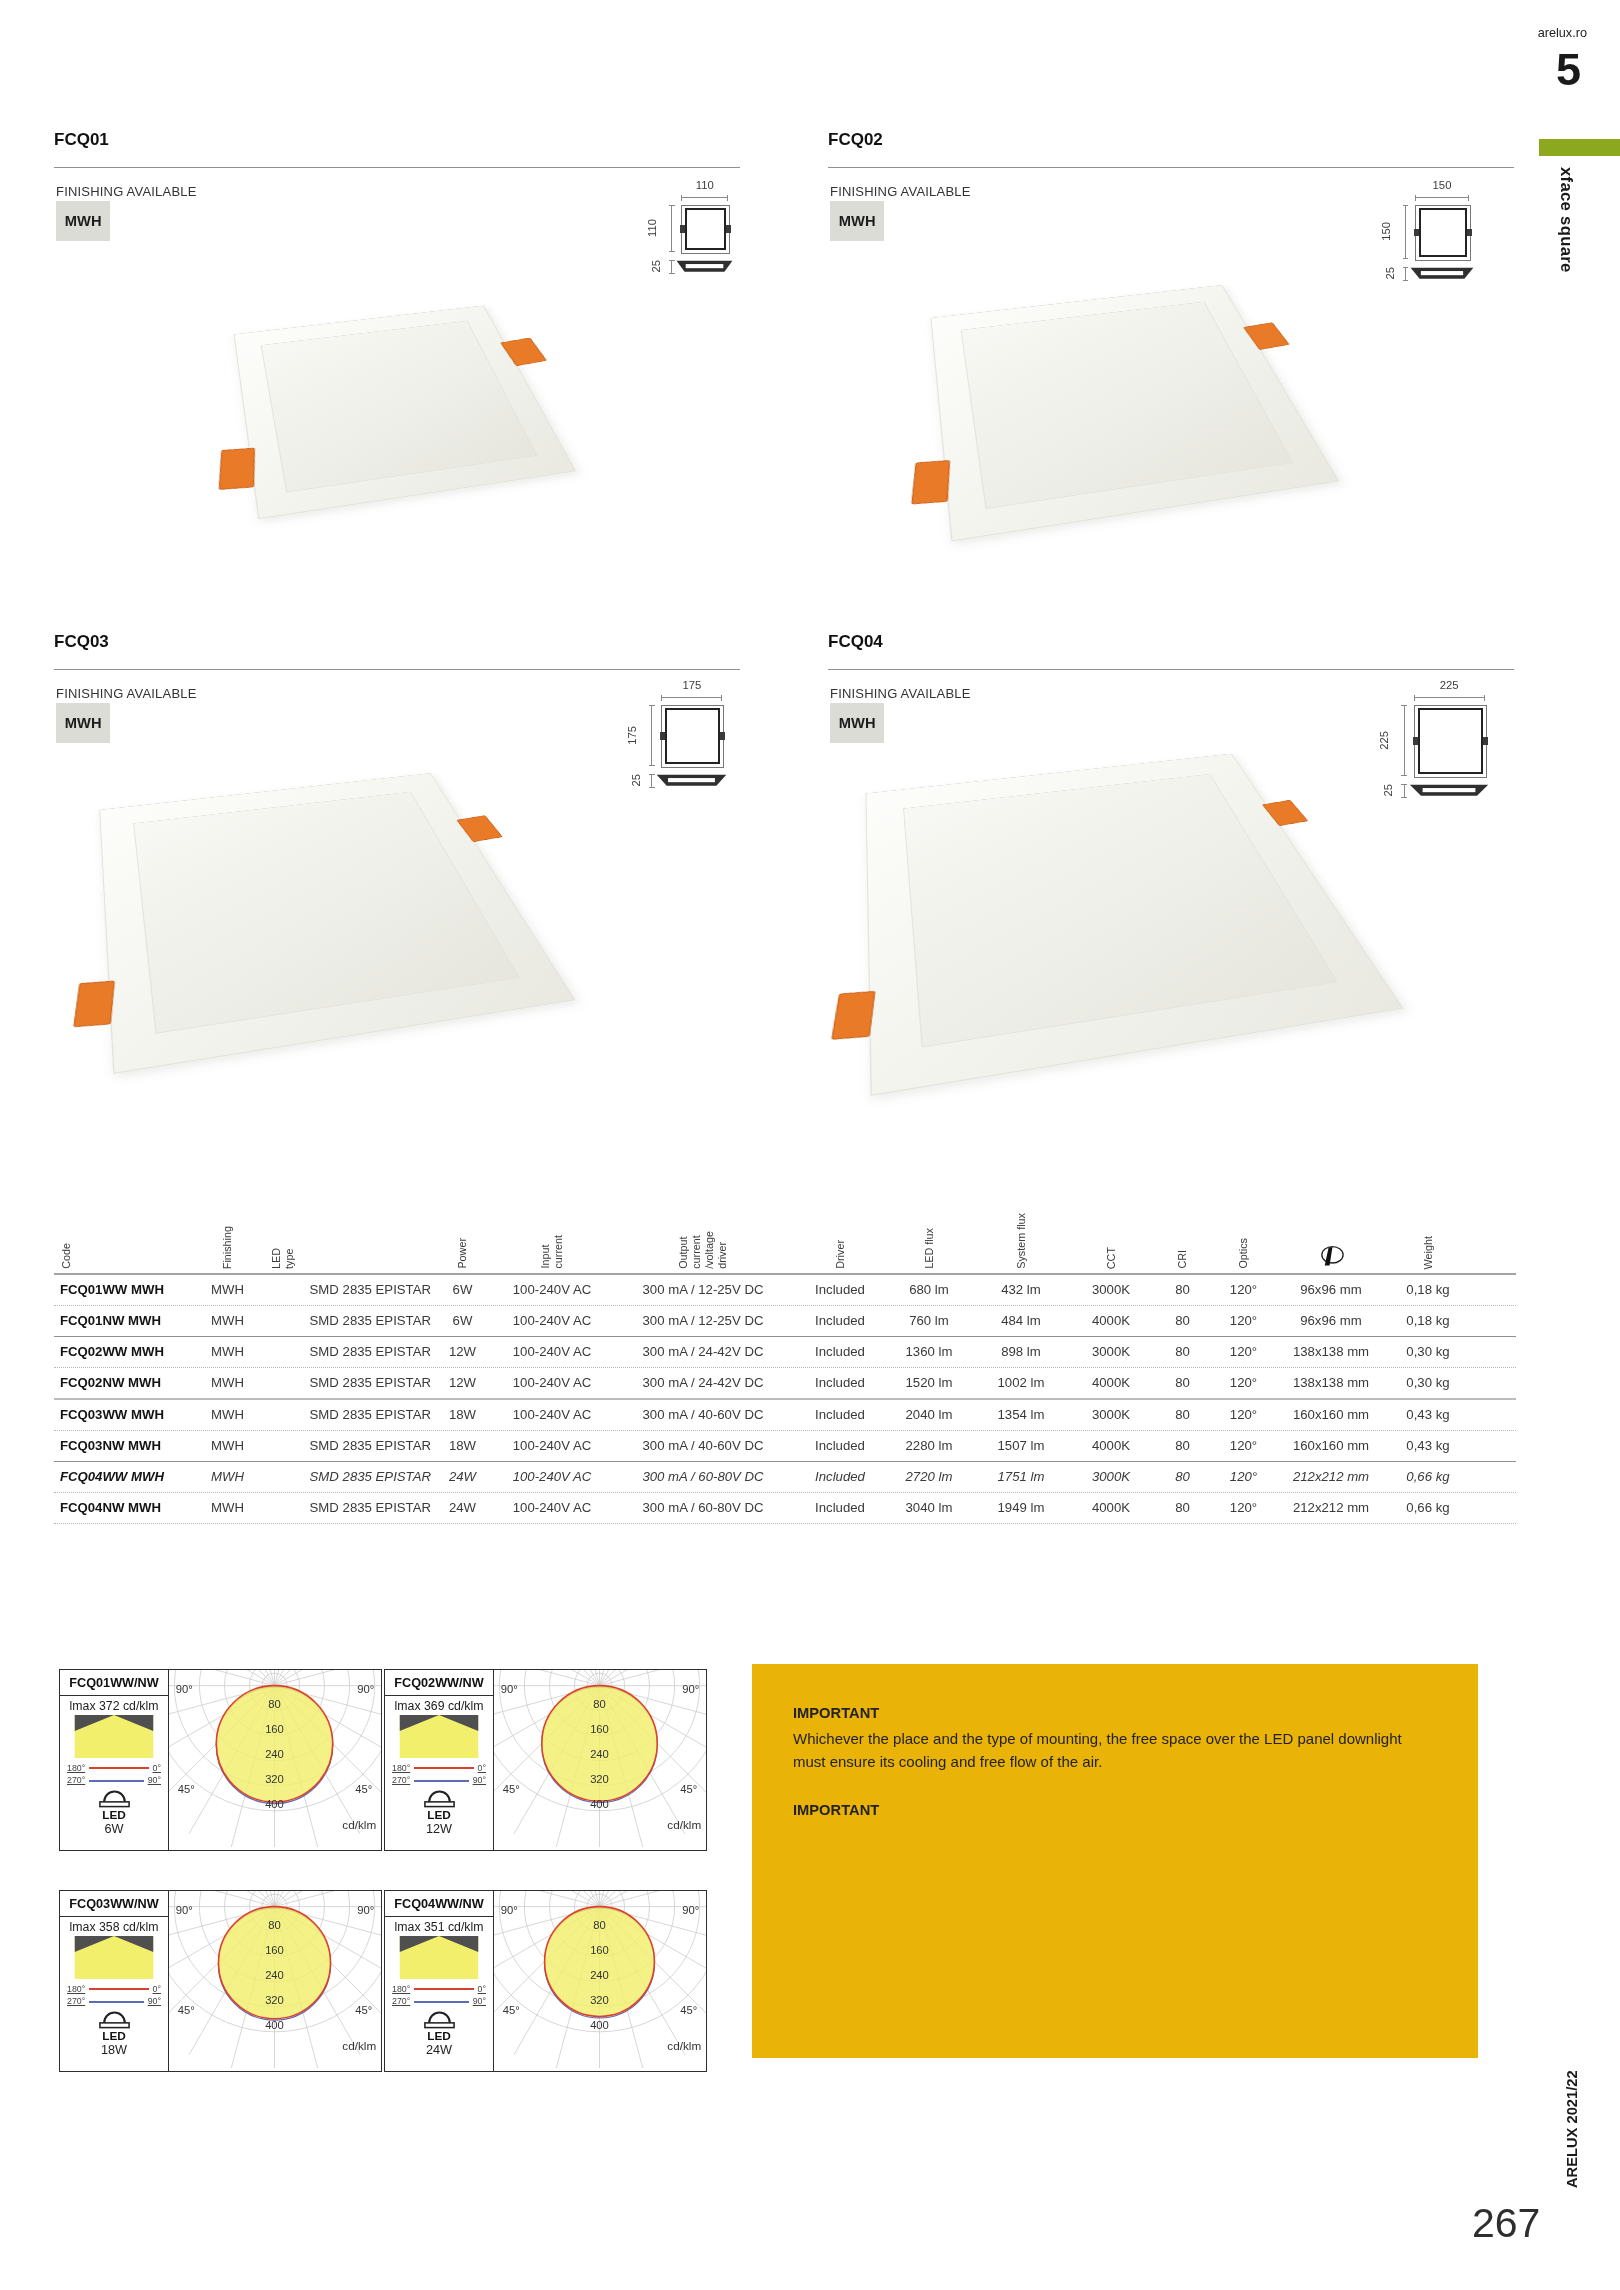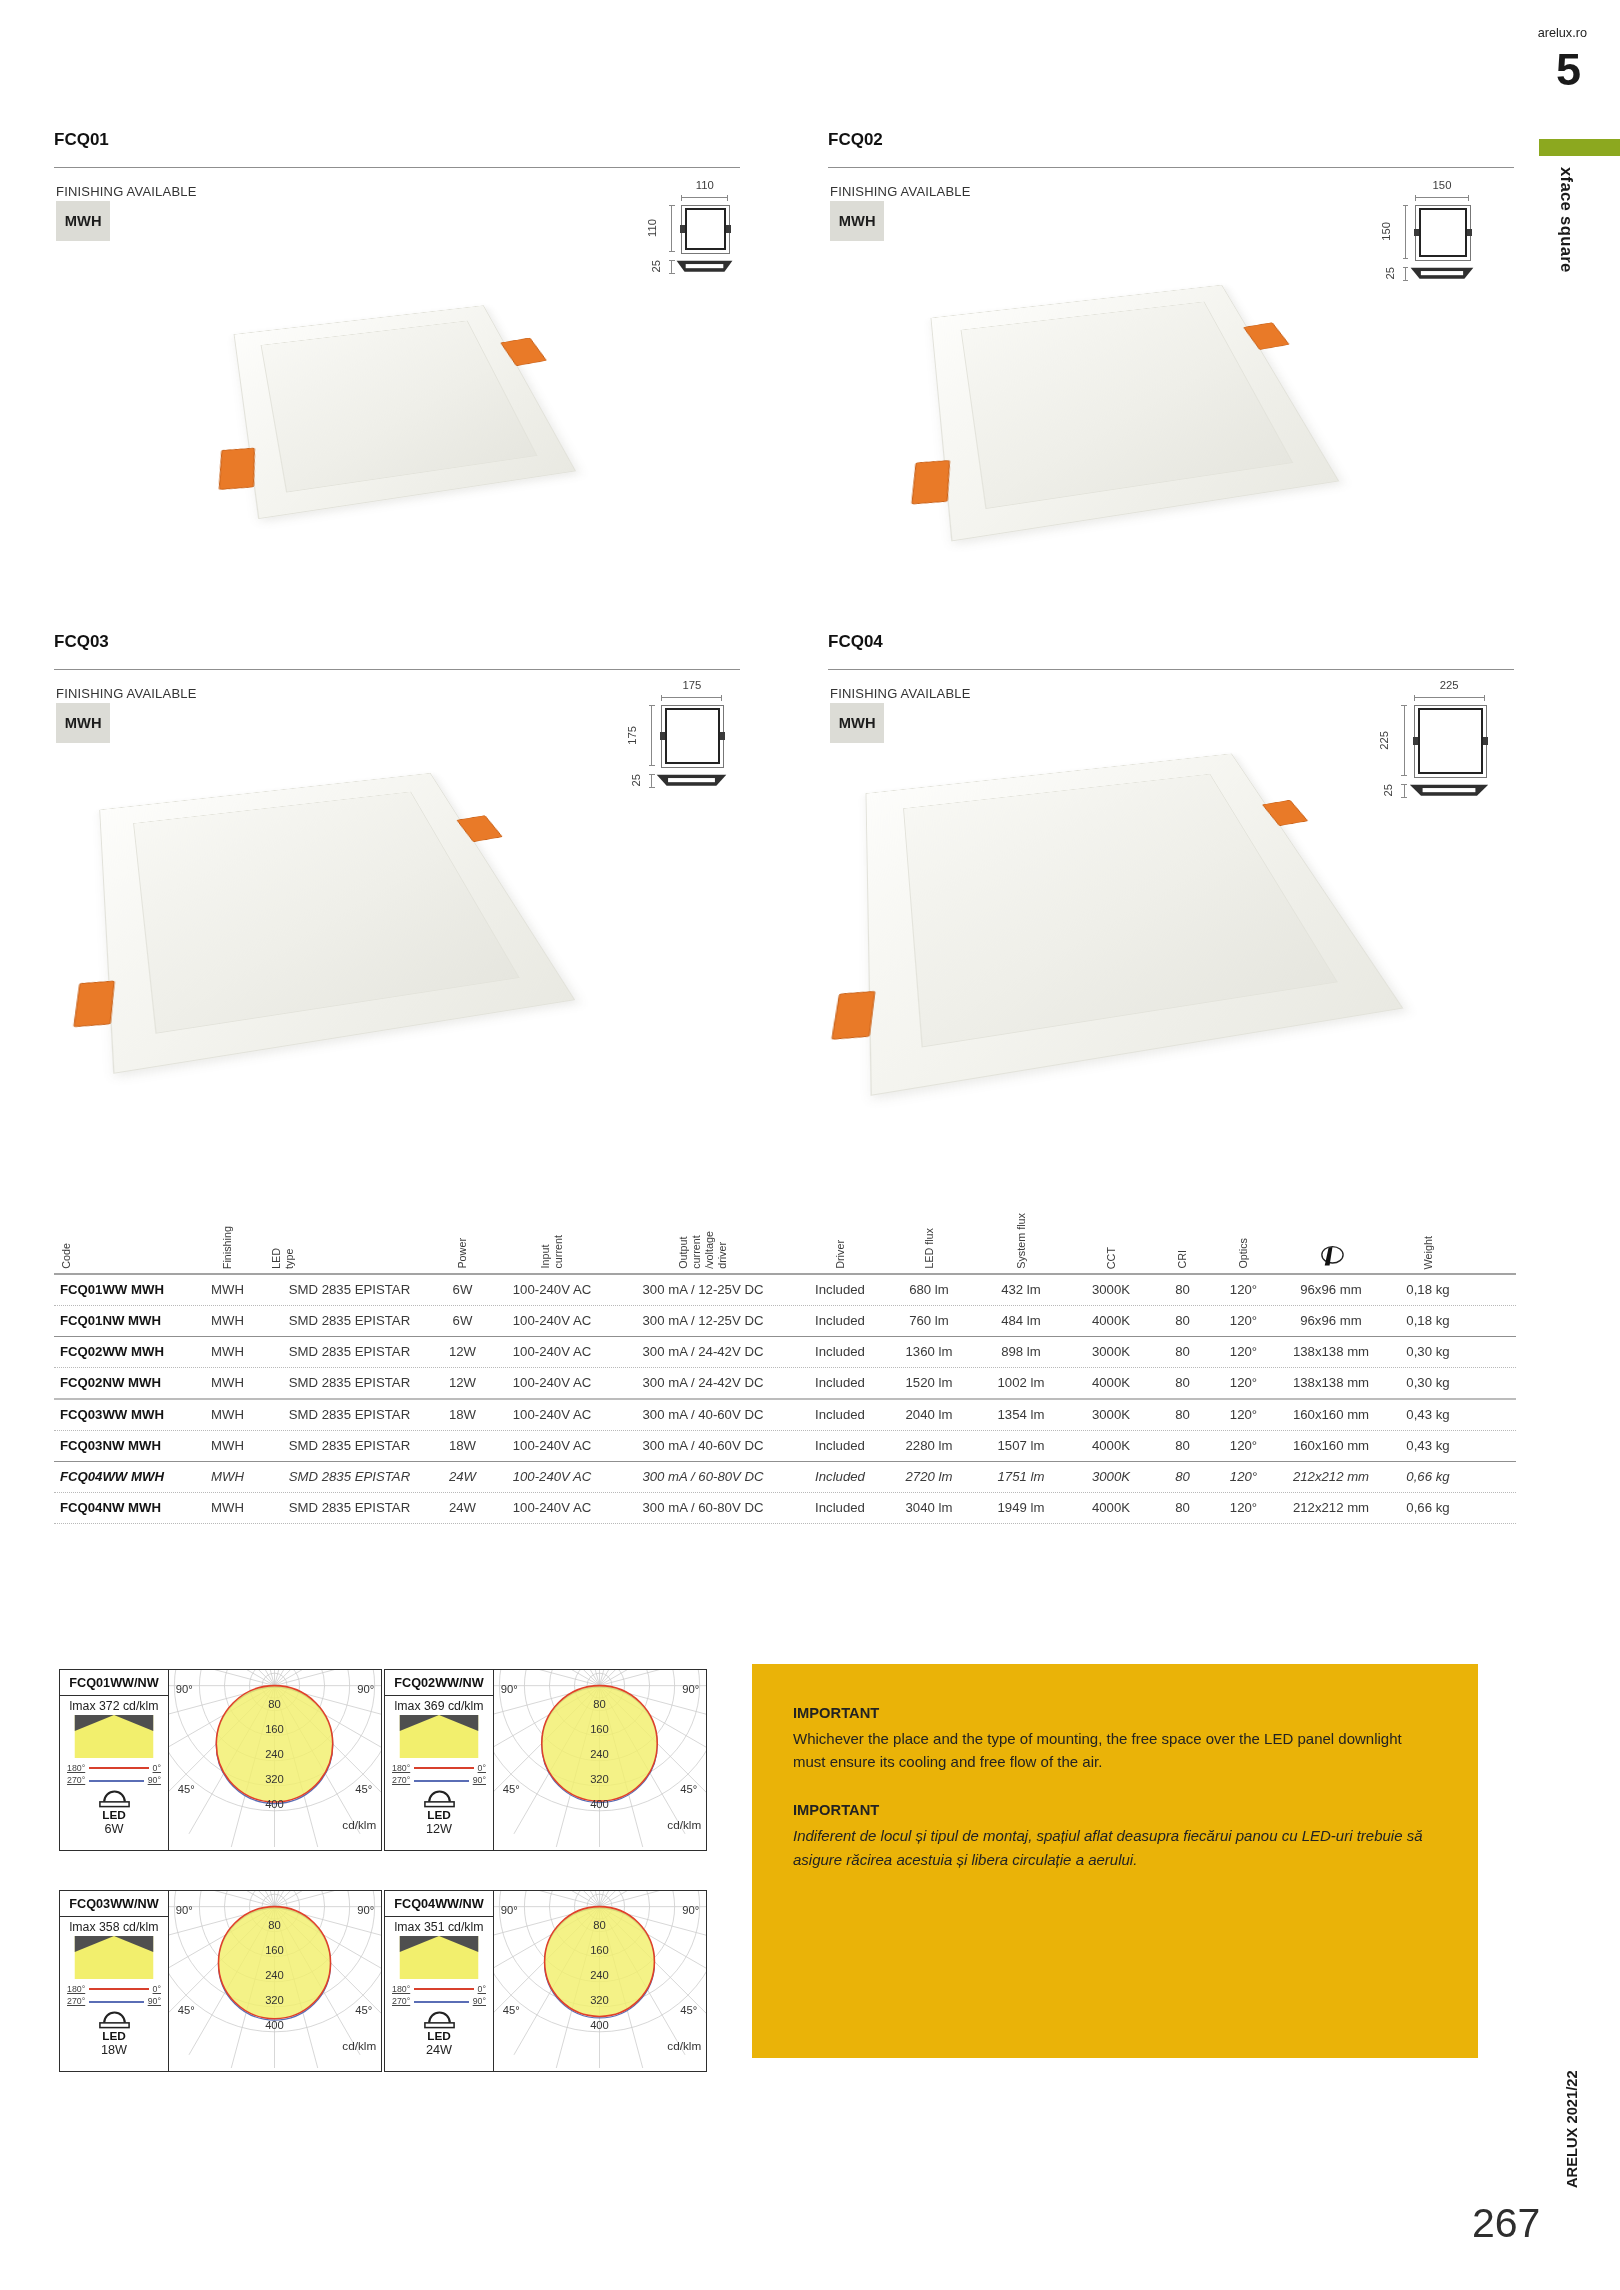--- a/index.html
+++ b/index.html
@@ -51,21 +51,21 @@
   .spec-table{position:absolute;left:54px;top:1173px;width:1462px;}
   .t-head{display:grid;align-items:end;height:96px;border-bottom:2.9px solid #a3a3a3;padding-bottom:3.9px;}
   .th{display:flex;justify-content:center;}
   .th.left{justify-content:flex-start;padding-left:5.9px;}
   .th .vtext{font-size:10.8px;color:#3c3c3c;white-space:pre-line;line-height:1.2;}
   .trow{display:grid;align-items:center;height:30px;border-bottom:1px dotted #b9b9b9;font-size:13.2px;color:#3a3a3a;}
   .trow:nth-child(2),.trow:nth-child(6){border-bottom:1px solid #8f8f8f;}
   .trow:nth-child(4){border-bottom:2.9px solid #bcbcbc;}
   .td{text-align:center;}
   .td.c0{text-align:left;padding-left:5.9px;font-weight:bold;color:#141414;font-size:13.2px;}
-  .td.c2{text-align:center;padding-left:3.9px;}
+  .td.c2{text-align:right;padding-left:3.9px;}
 
   
   .ph-card{position:absolute;width:321px;height:180px;border:1.3px solid #2e2e2e;background:#fff;display:flex;}
   .ph-info{width:108px;border-right:1.3px solid #2e2e2e;display:flex;flex-direction:column;align-items:center;}
   .ph-title{width:100%;box-sizing:border-box;text-align:center;font-size:12.7px;font-weight:bold;color:#111;
             padding:5.9px 2px 4.9px;border-bottom:1.3px solid #2e2e2e;}
   .ph-lmax{font-size:12.3px;color:#222;margin-top:2.9px;text-align:right;}
   .beam-icon{width:80px;height:43px;margin-top:2px;}
   .ph-legend{width:94px;margin-top:3.9px;font-size:8.8px;color:#444;text-decoration:underline;}
   .leg-row{display:flex;align-items:center;line-height:12.7px;}
@@ -722,18 +722,17 @@
 </div>
 
   <div class="notes-box" id="notes-box" style="background: #eab308;">
   <div class="note">
     <h3>IMPORTANT</h3>
     <p>Whichever the place and the type of mounting, the free space over the LED panel downlight must ensure its cooling and free flow of the air.</p>
   </div>
 
   <div class="note italic">
     <h3>IMPORTANT</h3>
-    <p>Indiferent de locul și tipul de montaj, spațiul aflat deasupra fiecărui panou cu LED-uri trebuie să asigure răcirea acestuia și libera circulație a aerului.</p>
   </div>
 
 </div>
 </div>
 
 
 </body></html>

